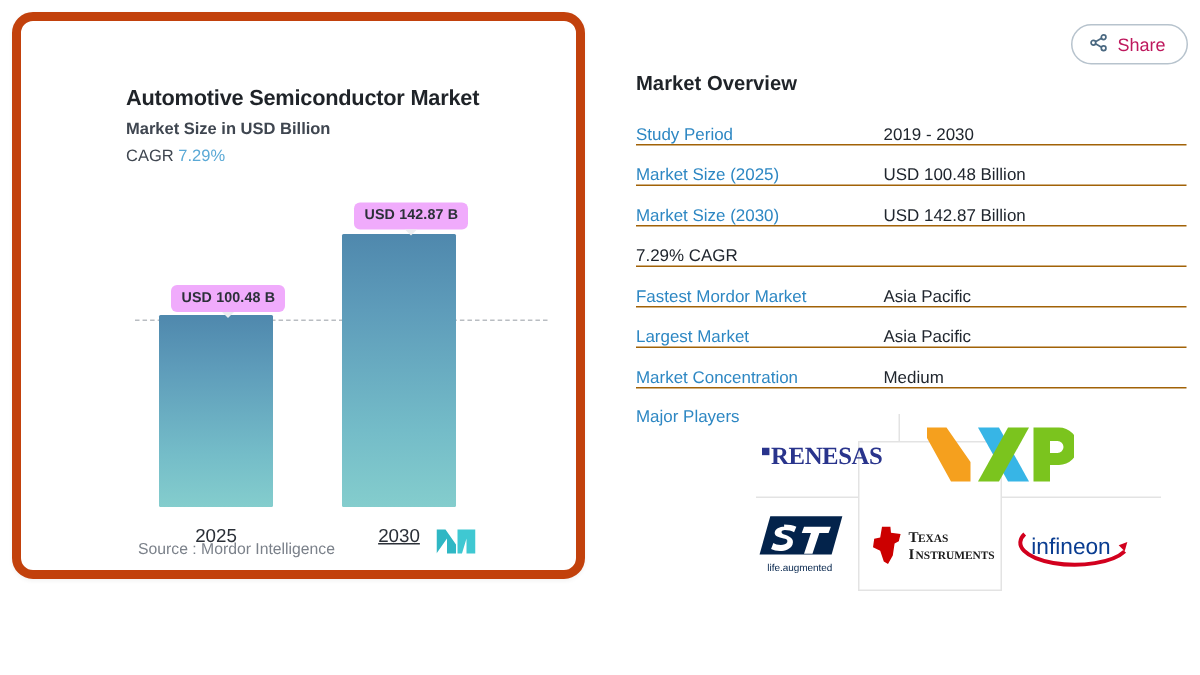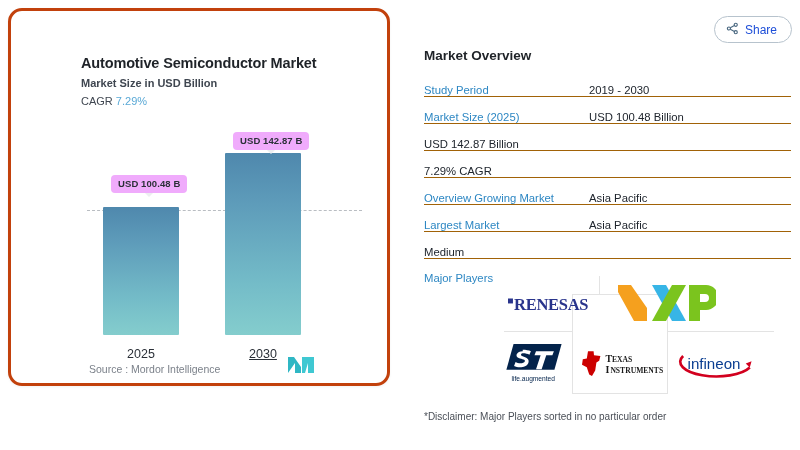--- a/index.html
+++ b/index.html
@@ -14,21 +14,21 @@
     width: 800px; height: 450px;
     background: #ffffff;
   }
 
   
   .chart-card {
     position: absolute;
     left: 8px; top: 8px;
     width: 382px; height: 378px;
     background: #ffffff;
-    border: 3px solid #c2410c;
+    border: 6px solid #c2410c;
     border-radius: 14px;
     box-shadow: 0 1px 3px rgba(0,0,0,0.05);
   }
   .chart-title {
     position: absolute; left: 70px; top: 44px;
     font-size: 14.5px; font-weight: 700; color: #1f2328;
     letter-spacing: -0.15px;
   }
   .chart-sub {
     position: absolute; left: 70px; top: 66px;
@@ -70,21 +70,21 @@
     letter-spacing: 0.1px;
   }
   .tip:after {
     content: "";
     position: absolute;
     left: 50%; margin-left: -4px; bottom: -4px;
     border-left: 4px solid transparent;
     border-right: 4px solid transparent;
     border-top: 4px solid #eceef0;
   }
-  .tip-2025 { left: 100px; top: 164px; }
+  .tip-2025 { left: 100px; top: 176px; }
   .tip-2030 { left: 222px; top: 121px; }
 
   .xlab {
     position: absolute; bottom: 28px;
     width: 76px; text-align: center;
     font-size: 12.5px; color: #2b3038;
   }
   .xlab-2025 { left: 92px; }
   .xlab-2030 { left: 214px; text-decoration: underline; }
 
@@ -97,21 +97,21 @@
   
   .right { position: absolute; left: 424px; top: 0; width: 376px; height: 450px; }
 
   .share-btn {
     position: absolute; right: 8px; top: 16px;
     display: flex; align-items: center; gap: 6px;
     height: 27px; padding: 0 14px 0 11px;
     border: 1px solid #b7c3cd;
     border-radius: 14px;
     background: #ffffff;
-    color: #1d4ed8;
+    color: #be185d;
     font-size: 12px;
     cursor: pointer;
   }
 
   .panel-title {
     position: absolute; left: 0; top: 48px;
     font-size: 13.5px; font-weight: 700; color: #1f2328;
   }
 
   .tbl { position: absolute; left: 0; top: 70px; width: 367px; }
@@ -206,34 +206,36 @@
     <div class="tbl">
       <div class="trow">
         <div class="tkey">Study Period</div>
         <div class="tval">2019 - 2030</div>
       </div>
       <div class="trow">
         <div class="tkey">Market Size (2025)</div>
         <div class="tval">USD 100.48 Billion</div>
       </div>
       <div class="trow">
+        <div class="tkey">Market Size (2030)</div>
         <div class="tval">USD 142.87 Billion</div>
       </div>
       <div class="trow">
         <div class="tval">7.29% CAGR</div>
       </div>
       <div class="trow">
-        <div class="tkey">Overview Growing Market</div>
+        <div class="tkey">Fastest Mordor Market</div>
         <div class="tval">Asia Pacific</div>
       </div>
       <div class="trow">
         <div class="tkey">Largest Market</div>
         <div class="tval">Asia Pacific</div>
       </div>
       <div class="trow">
+        <div class="tkey">Market Concentration</div>
         <div class="tval">Medium</div>
       </div>
     </div>
 
     <div class="players-label">Major Players</div>
 
     <div class="logos">
       <div class="gline gl-v1"></div>
       <div class="gline gl-h1"></div>
       <div class="cellbox"></div>
@@ -278,16 +280,15 @@
 
       <div class="logo lg-infineon">
         <svg width="80" height="34" viewBox="0 0 180 76">
           <path d="M16,20 a74,30 0 1 0 150,26" fill="none" stroke="#d2001e" stroke-width="6"></path>
           <path d="M166,46 l4,-14 l-13,5 z" fill="#d2001e"></path>
           <text x="26" y="50" font-family="'Liberation Sans', sans-serif" font-size="34" fill="#0a3d91">infineon</text>
         </svg>
       </div>
     </div>
 
-    <div class="disclaimer">*Disclaimer: Major Players sorted in no particular order</div>
   </div>
 
 </div>
 
 </body></html>

